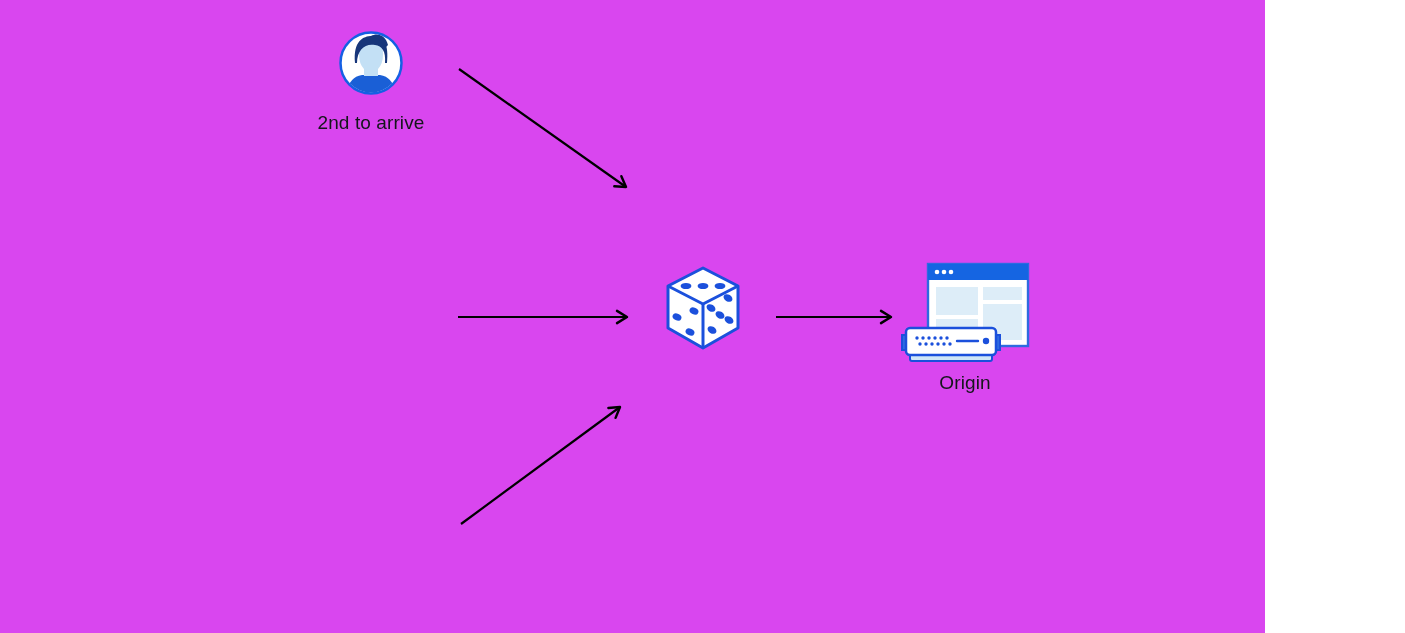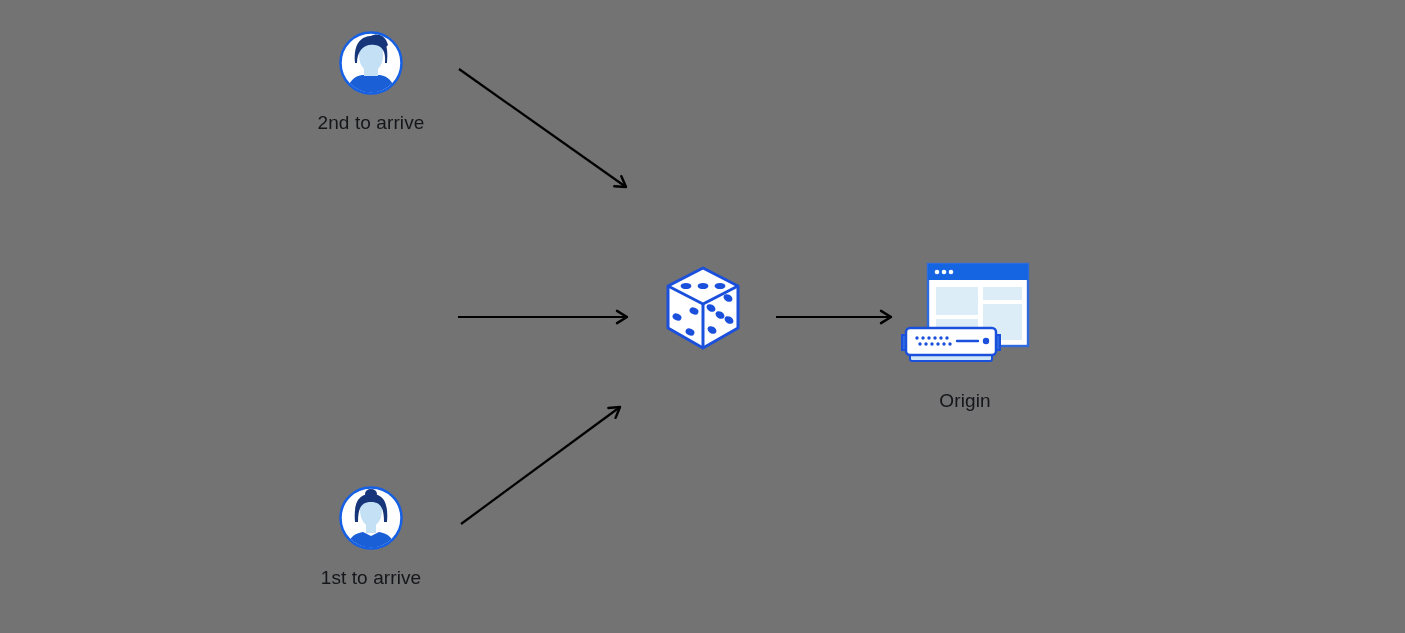--- a/index.html
+++ b/index.html
@@ -3,23 +3,23 @@
 <meta charset="utf-8">
 <style>
   html, body {
     margin: 0;
     padding: 0;
     background: #ffffff;
     font-family: "Liberation Sans", sans-serif;
   }
   .canvas {
     position: relative;
-    width: 1405px;
+    width: 1265px;
     height: 633px;
-    background: #737373;
+    background: #d946ef;
     overflow: hidden;
   }
   .arrows-layer {
     position: absolute;
     left: 0; top: 0;
     width: 1405px;
     height: 633px;
     pointer-events: none;
   }
   .node {
@@ -30,21 +30,21 @@
   .user-node svg { display: block; margin: 0 auto; }
   .node-label {
     margin-top: 16px;
     font-size: 19px;
     line-height: 22px;
     color: #14161a;
     letter-spacing: 0.1px;
   }
   .dice-node { width: 76px; }
   .origin-node { width: 130px; }
-  .origin-node .node-label { margin-top: 20px; }
+  .origin-node .node-label { margin-top: 2px; }
 </style>
 </head>
 <body>
 
 <div class="canvas">
 
   <svg class="arrows-layer" width="1405" height="633" viewBox="0 0 1405 633" xmlns="http://www.w3.org/2000/svg">
     <defs>
       <marker id="ah" markerWidth="20" markerHeight="20" viewBox="-14 -9 18 18" refX="0" refY="0" orient="auto" markerUnits="userSpaceOnUse">
         <path d="M-9,-5.5 L0,0 L-9,5.5" fill="none" stroke="#000000" stroke-width="2.2" stroke-linecap="round" stroke-linejoin="round"></path>
@@ -69,38 +69,20 @@
         <rect x="26" y="32" width="14" height="14" fill="#c3e0f5"></rect>
         <path d="M21,24 Q21,10 33,10 Q45,10 45,24 Q45,34 40,39 Q36,42 33,42 Q30,42 26,39 Q21,34 21,24 Z" fill="#c3e0f5"></path>
         <path d="M17,33 C15,11 25,6 34,6 C46,6 51,14 49,33 L47,33 C48,21 44,16 37,15 C27,13 19,20 19,33 Z" fill="#17367a"></path>
         <path d="M33,6 C40,2 48,6 50,15 L46,19 C45,11 40,8 33,6 Z" fill="#17367a"></path>
       </g>
     </svg>
     <div class="node-label">2nd to arrive</div>
   </div>
 
 
-  <div class="node user-node" style="left:301px; top:485px;">
-    <svg width="66" height="66" viewBox="0 0 66 66" xmlns="http://www.w3.org/2000/svg">
-      <defs>
-          <clipPath id="c2">
-            <circle cx="33" cy="33" r="29.5"></circle>
-          </clipPath>
-        </defs>
-      <circle cx="33" cy="33" r="30.5" fill="#ffffff" stroke="#1560e4" stroke-width="2.5"></circle>
-      <g clip-path="url(#c2)">
-        <path d="M8,66 Q10,49 25,47 L33,51 L41,47 Q56,49 58,66 Z" fill="#1a5fd6"></path>
-        <rect x="28" y="34" width="10" height="14" fill="#c3e0f5"></rect>
-        <ellipse cx="33" cy="9" rx="6" ry="5" fill="#17367a"></ellipse>
-        <path d="M22,24 Q22,13 33,13 Q44,13 44,24 Q44,34 39,39 Q35,42 33,42 Q31,42 27,39 Q22,34 22,24 Z" fill="#c3e0f5"></path>
-        <path d="M17,37 C15,13 24,9 33,9 C42,9 51,13 49,37 L46,37 C46,22 42,17 33,17 C24,17 20,22 20,37 Z" fill="#17367a"></path>
-      </g>
-    </svg>
-    <div class="node-label">1st to arrive</div>
-  </div>
 
   <div class="node dice-node" style="left:665px; top:265px;">
     <svg width="76" height="86" viewBox="0 0 76 86" xmlns="http://www.w3.org/2000/svg">
       <g stroke="#1b50dc" stroke-width="3" fill="#ffffff" stroke-linejoin="round">
         <path d="M38,3 L73,21 L73,63 L38,83 L3,63 L3,21 Z"></path>
         <path d="M3,21 L38,39 L73,21" fill="none"></path>
         <path d="M38,39 L38,83" fill="none"></path>
       </g>
       <g fill="#1b50dc">
 

